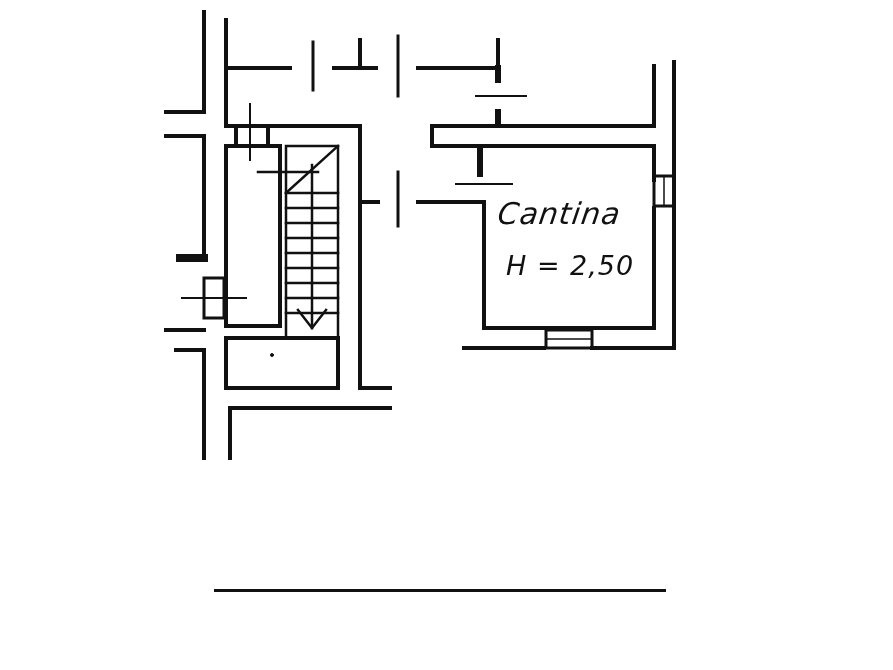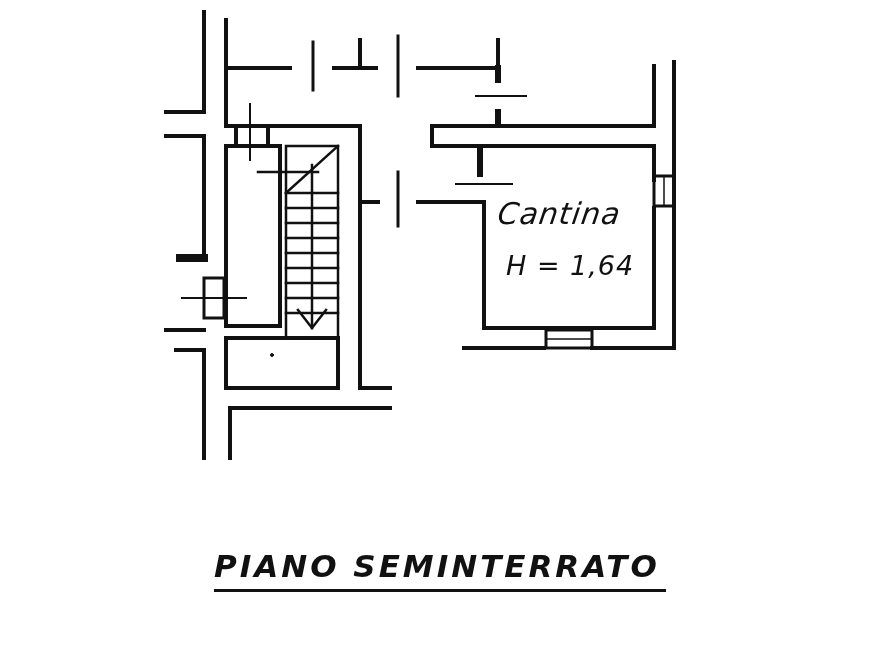--- a/index.html
+++ b/index.html
@@ -87,17 +87,16 @@
       <rect x="546" y="330" width="46" height="18"></rect>
       <line x1="546" y1="339" x2="592" y2="339" stroke-width="1.5"></line>
     </g>
     <line x1="498" y1="112" x2="498" y2="124" stroke-width="6"></line>
     <line x1="480" y1="148" x2="480" y2="174" stroke-width="6"></line>
     <line x1="476" y1="96" x2="526" y2="96" stroke-width="2"></line>
     <line x1="456" y1="184" x2="512" y2="184" stroke-width="2"></line>
   </svg>
 
   <div class="lbl room-name">Cantina</div>
-  <div class="lbl room-h">H = 1,64</div>
+  <div class="lbl room-h">H = 2,50</div>
 
-  <div class="title">PIANO SEMINTERRATO</div>
   <div class="underline"></div>
 </div>
 
 </body></html>

